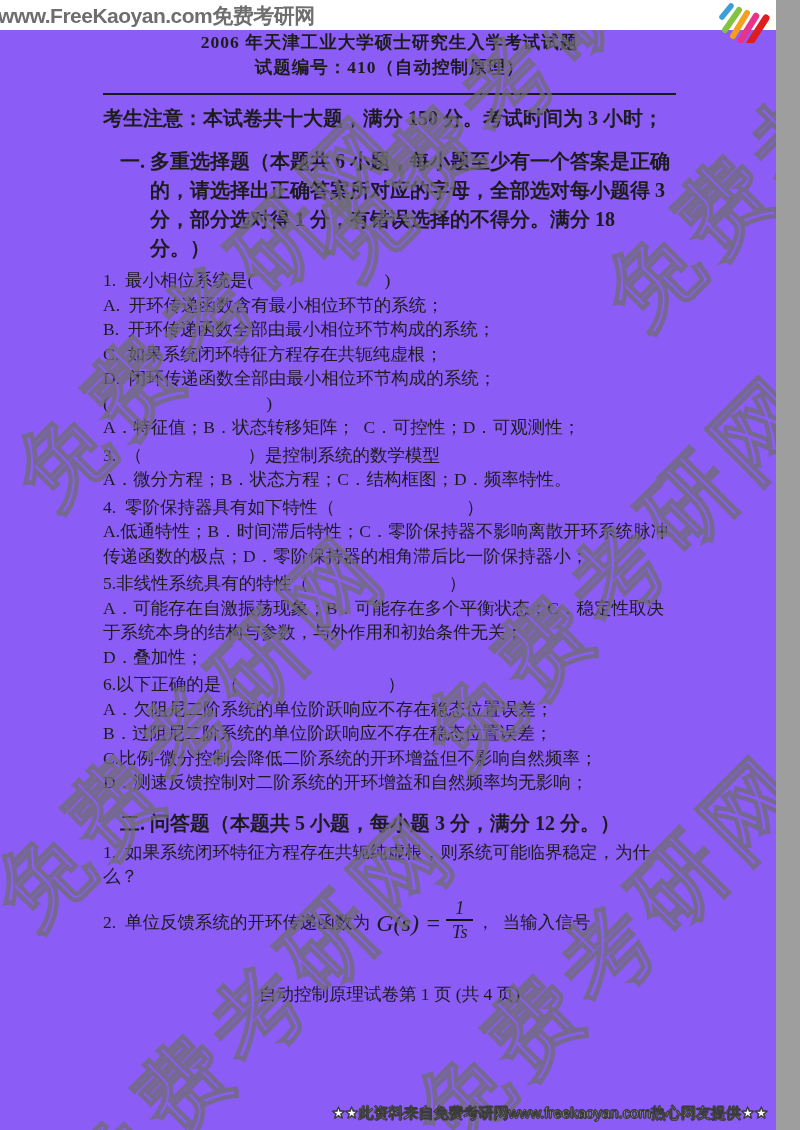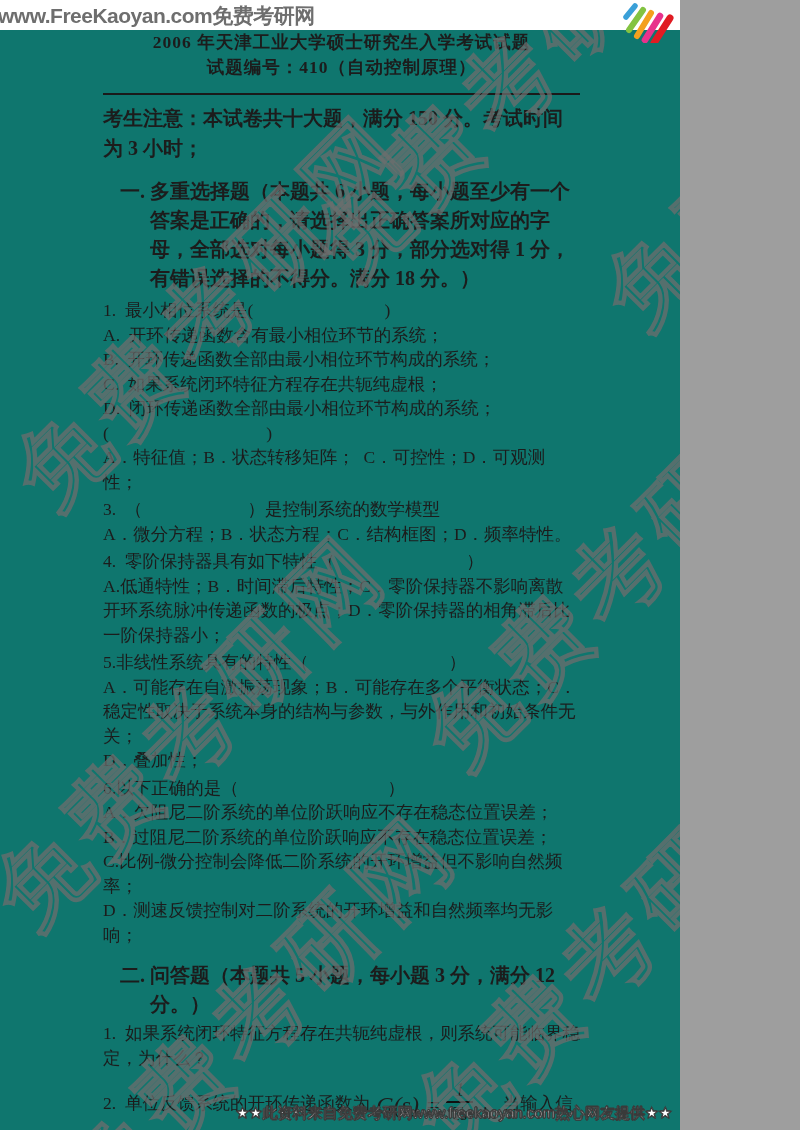--- a/index.html
+++ b/index.html
@@ -1,16 +1,16 @@
 <!DOCTYPE html>
 <html><head>
 <meta charset="utf-8">
 <style>
   html,body{margin:0;padding:0;background:#9e9e9e;}
-  .page{position:relative;width:680px;height:1130px;background:#0f766e;overflow:hidden;
+  .page{position:relative;width:776px;height:1130px;background:#8b5cf6;overflow:hidden;
         font-family:"Liberation Serif","DejaVu Serif",serif;color:#1c1c1c;}
   
   .site-header{position:absolute;top:0;left:0;width:100%;height:30px;background:#fff;z-index:12;}
   .site-header .site-text{position:absolute;left:-2px;top:2px;font-family:"Liberation Sans","DejaVu Sans",sans-serif;
         font-weight:bold;font-size:21px;color:#6e6e6e;letter-spacing:-0.5px;white-space:nowrap;}
   .logo{position:absolute;right:6px;top:1px;}
   
   .wm{position:absolute;z-index:5;font-size:92px;font-weight:bold;letter-spacing:10px;white-space:nowrap;
       color:transparent;-webkit-text-stroke:1.5px rgba(110,110,110,0.75);
       transform:rotate(-45deg);transform-origin:0 50%;pointer-events:none;

